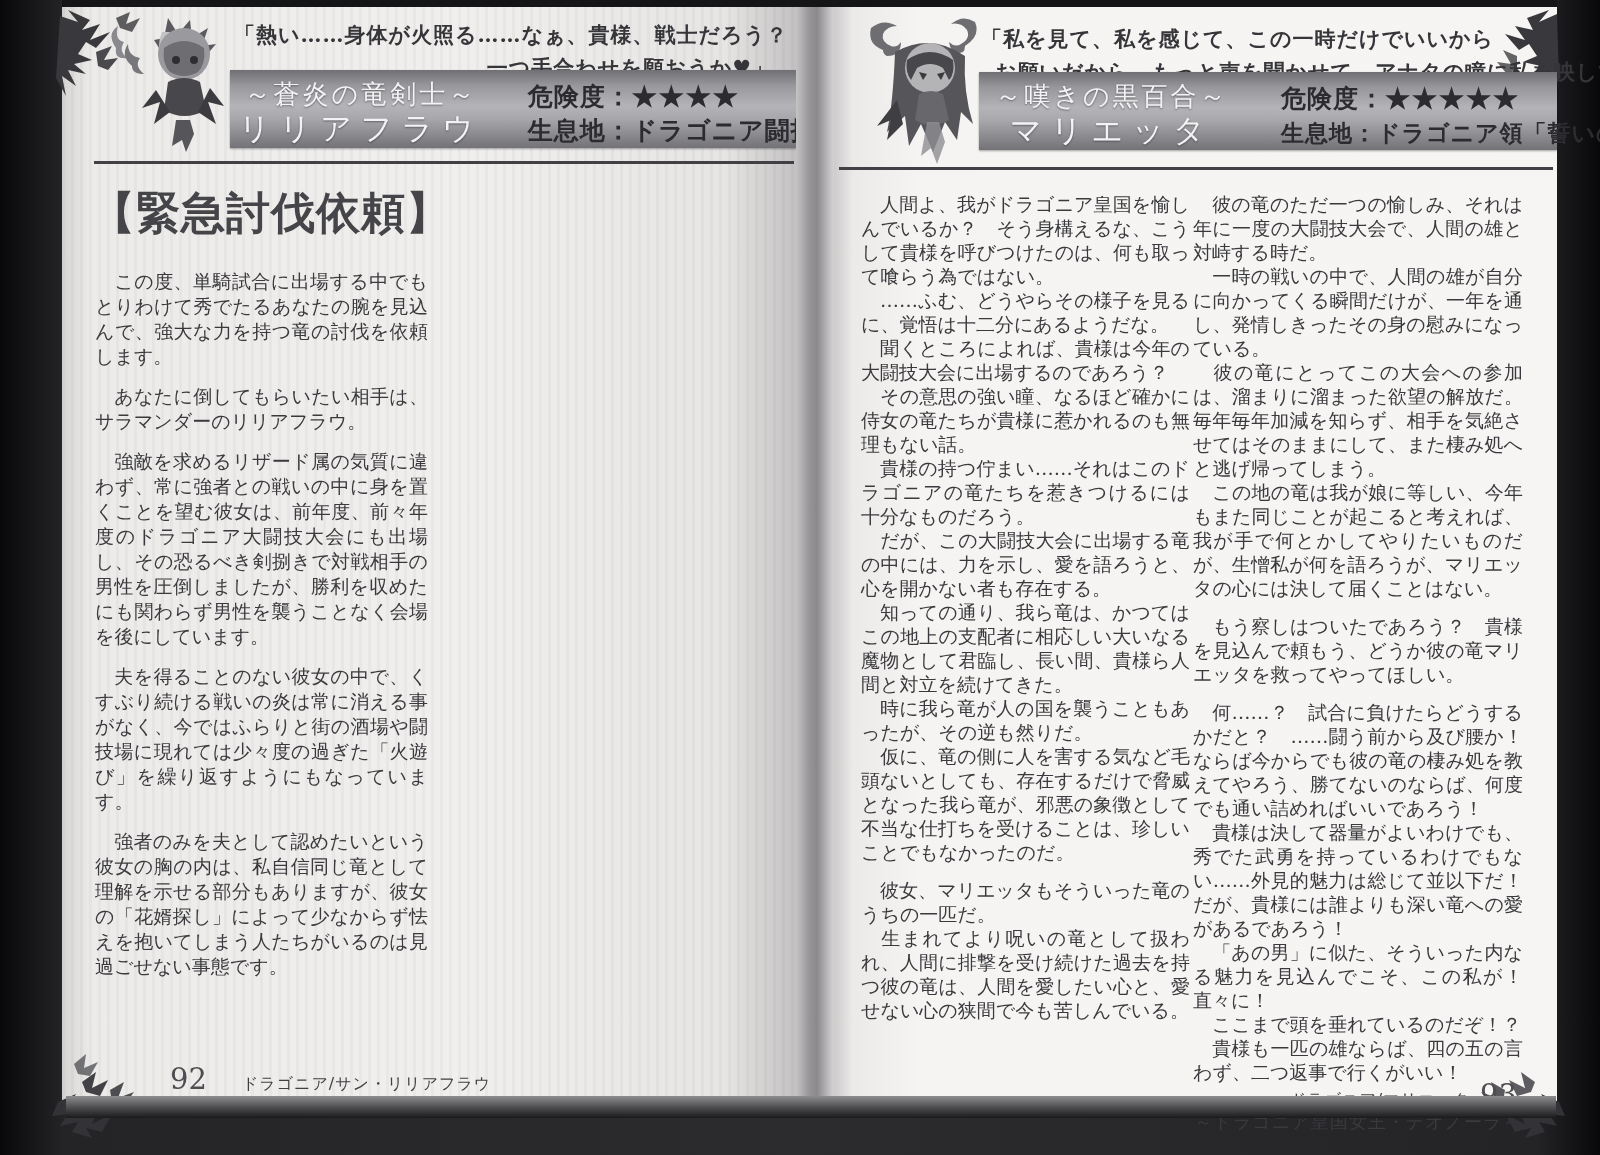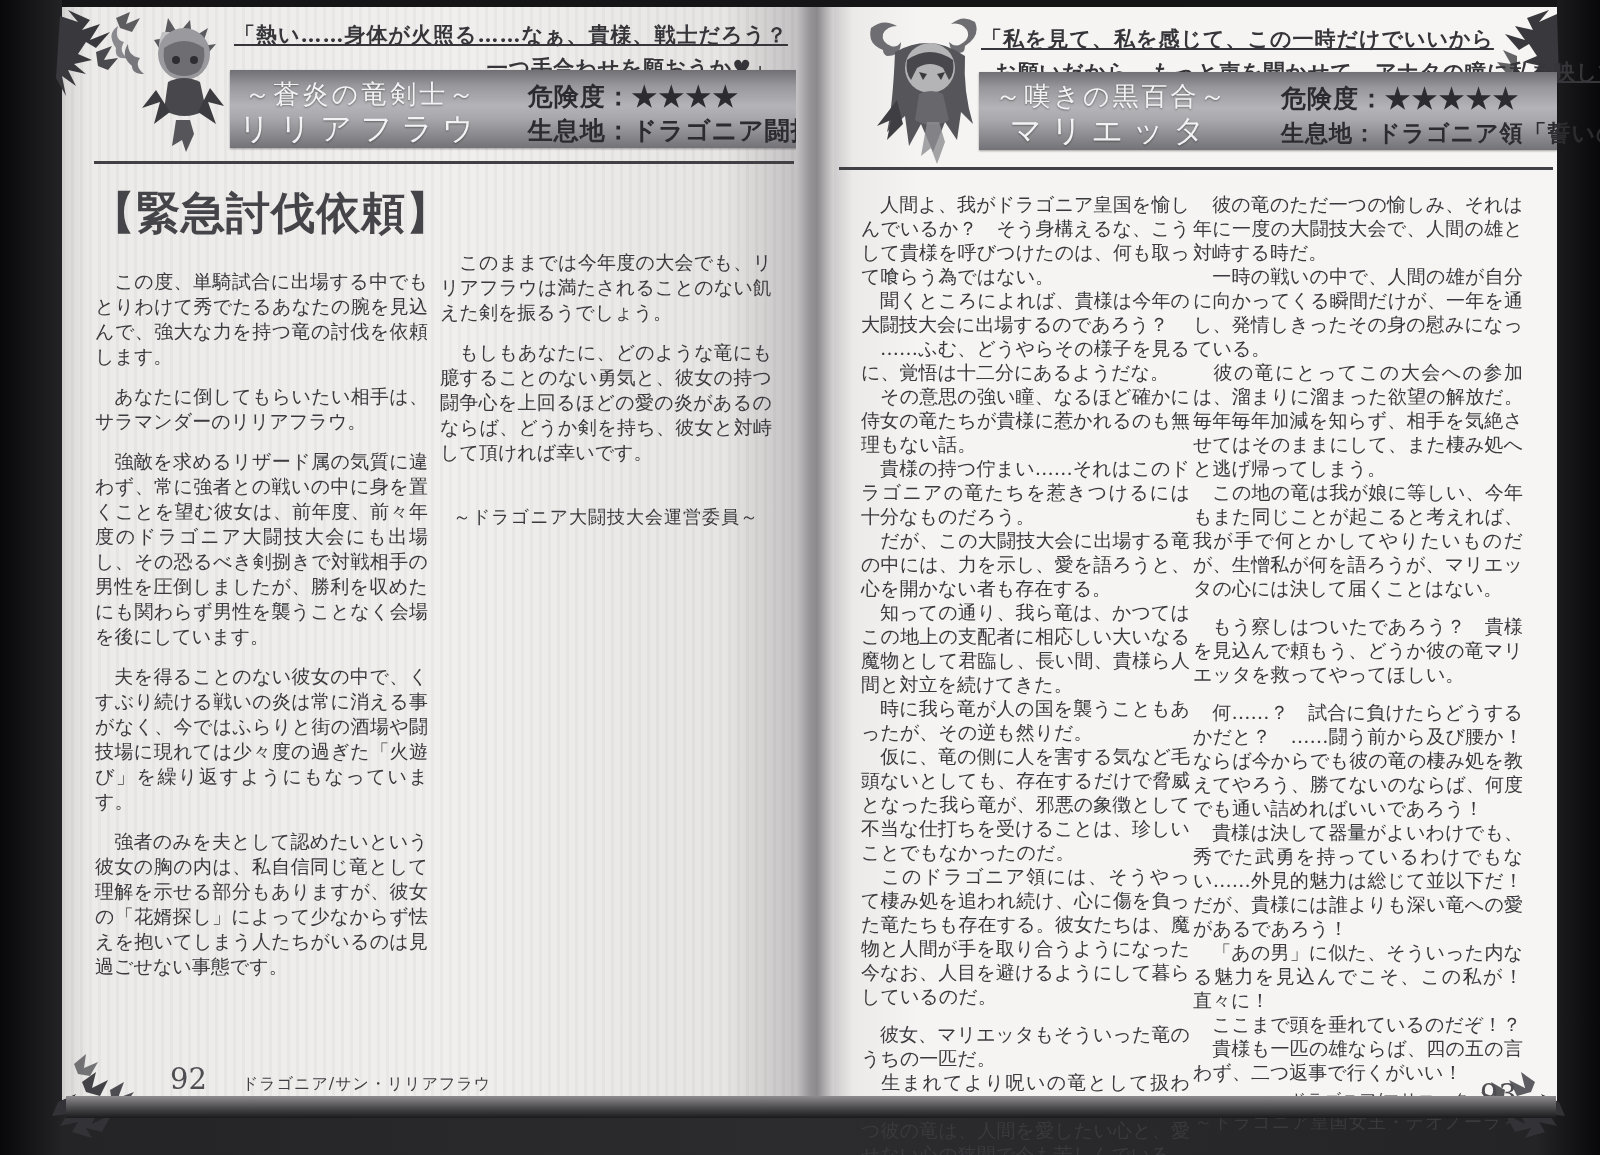--- a/index.html
+++ b/index.html
@@ -19,21 +19,21 @@
     left:831px; width:726px; height:1104px;
     background:linear-gradient(90deg,#c8c6c7 0%,#eceae8 3%,#f5f4f2 12%,#f6f5f3 100%);
   }
   #gutter { position:absolute; left:796px; top:6px; width:38px; height:1100px;
     background:linear-gradient(90deg,#c5c3c4 0%,#979598 35%,#8b898c 55%,#b5b3b4 80%,#d6d4d3 100%); }
   #bottom-edge { position:absolute; left:66px; top:1096px; width:1490px; height:22px;
     background:linear-gradient(180deg,#8e8c8f 0%,#4a494c 55%,#1a191b 100%); }
   #top-edge { position:absolute; left:62px; top:0; width:1495px; height:7px; background:#151517; }
 
   
-  .quote { position:absolute; color:#36363a; font-weight:bold; font-size:21px; line-height:33px; letter-spacing:1px;text-decoration:underline; }
+  .quote { position:absolute; color:#36363a; font-weight:bold; font-size:21px; line-height:33px; letter-spacing:1px; }
   .quote .q2 { display:block; }
   #quote-left { left:172px; top:12px; width:562px; }
   #quote-left .q2 { text-align:right; padding-right:22px; }
   #quote-right { left:150px; top:16px; width:580px; }
   #quote-right .q2 { padding-left:14px; white-space:nowrap; }
 
   .title-bar { position:absolute; height:78px; display:flex; align-items:flex-end;
     background:linear-gradient(180deg,#707074 0%,#98989c 20%,#b4b4b8 46%,#a8a8ac 62%,#737377 100%);
     box-shadow:0 1px 2px rgba(0,0,0,0.35); }
   #bar-left { left:168px; top:64px; width:569px; }
@@ -133,28 +133,20 @@
           <p class="para">　あなたに倒してもらいたい相手は、サラマンダーのリリアフラウ。</p>
           <p class="para-spacer"></p>
           <p class="para">　強敵を求めるリザード属の気質に違わず、常に強者との戦いの中に身を置くことを望む彼女は、前年度、前々年度のドラゴニア大闘技大会にも出場し、その恐るべき剣捌きで対戦相手の男性を圧倒しましたが、勝利を収めたにも関わらず男性を襲うことなく会場を後にしています。</p>
           <p class="para-spacer"></p>
           <p class="para">　夫を得ることのない彼女の中で、くすぶり続ける戦いの炎は常に消える事がなく、今ではふらりと街の酒場や闘技場に現れては少々度の過ぎた「火遊び」を繰り返すようにもなっています。</p>
           <p class="para-spacer"></p>
           <p class="para">　強者のみを夫として認めたいという彼女の胸の内は、私自信同じ竜として理解を示せる部分もありますが、彼女の「花婿探し」によって少なからず怯えを抱いてしまう人たちがいるのは見過ごせない事態です。</p>
         </div>
     </div>
 
-    <div class="col" id="lcol2">
-      <div>
-          <p class="para">　このままでは今年度の大会でも、リリアフラウは満たされることのない飢えた剣を振るうでしょう。</p>
-          <p class="para-spacer"></p>
-          <p class="para">　もしもあなたに、どのような竜にも臆することのない勇気と、彼女の持つ闘争心を上回るほどの愛の炎があるのならば、どうか剣を持ち、彼女と対峙して頂ければ幸いです。</p>
-        </div>
-      <div class="signature" id="sig-left">～ドラゴニア大闘技大会運営委員～</div>
-    </div>
 
     <svg class="ornament" style="left:-10px;top:1036px" width="110" height="96" viewBox="0 0 110 96">
       <path fill="#333337" d="M6 60 L24 52 L14 68 L34 58 L28 74 L48 64 L40 82 L60 72 L50 90 L34 86 L40 96 L20 90 L26 80 L8 84 L16 72 L0 74 Z"></path>
       <path fill="#424246" d="M30 40 L44 30 L40 46 L56 38 L48 54 L34 50 Z"></path>
       <path fill="#333337" d="M58 48 L72 40 L66 56 L82 50 L72 64 L60 60 Z" opacity="0.85"></path>
       <path fill="#424246" d="M22 22 L34 12 L32 26 L46 20 L38 34 L26 32 Z" opacity="0.7"></path>
     </svg>
 
     <div class="footer" id="footer-left">
       <span class="page-num">92</span>
@@ -195,29 +187,28 @@
       <div class="stats-block">
         <div class="stat-row"><span>危険度：</span><span class="stars">★★★★★</span></div>
         <div class="stat-row" style="font-size:23px"><span>生息地：</span><span>ドラゴニア領「誓いの湖畔」</span></div>
       </div>
     </div>
     <div class="head-rule" id="rule-right"></div>
 
     <div class="col" id="rcol1">
       <div>
           <p class="para">　人間よ、我がドラゴニア皇国を愉しんでいるか？　そう身構えるな、こうして貴様を呼びつけたのは、何も取って喰らう為ではない。</p>
+          <p class="para">　……ふむ、どうやらその様子を見るに、覚悟は十二分にあるようだな。</p>
           <p class="para">　聞くところによれば、貴様は今年の大闘技大会に出場するのであろう？</p>
-          <p class="para">　……ふむ、どうやらその様子を見るに、覚悟は十二分にあるようだな。</p>
           <p class="para">　その意思の強い瞳、なるほど確かに侍女の竜たちが貴様に惹かれるのも無理もない話。</p>
           <p class="para">　貴様の持つ佇まい……それはこのドラゴニアの竜たちを惹きつけるには十分なものだろう。</p>
           <p class="para">　だが、この大闘技大会に出場する竜の中には、力を示し、愛を語ろうと、心を開かない者も存在する。</p>
           <p class="para">　知っての通り、我ら竜は、かつてはこの地上の支配者に相応しい大いなる魔物として君臨し、長い間、貴様ら人間と対立を続けてきた。</p>
           <p class="para">　時に我ら竜が人の国を襲うこともあったが、その逆も然りだ。</p>
           <p class="para">　仮に、竜の側に人を害する気など毛頭ないとしても、存在するだけで脅威となった我ら竜が、邪悪の象徴として不当な仕打ちを受けることは、珍しいことでもなかったのだ。</p>
-          <p class="para">　このドラゴニア領には、そうやって棲み処を追われ続け、心に傷を負った竜たちも存在する。彼女たちは、魔物と人間が手を取り合うようになった今なお、人目を避けるようにして暮らしているのだ。</p>
           <p class="para-spacer"></p>
           <p class="para">　彼女、マリエッタもそういった竜のうちの一匹だ。</p>
           <p class="para">　生まれてより呪いの竜として扱われ、人間に排撃を受け続けた過去を持つ彼の竜は、人間を愛したい心と、愛せない心の狭間で今も苦しんでいる。</p>
         </div>
     </div>
 
     <div class="col" id="rcol2">
       <div>
           <p class="para">　彼の竜のただ一つの愉しみ、それは年に一度の大闘技大会で、人間の雄と対峙する時だ。</p>
           <p class="para">　一時の戦いの中で、人間の雄が自分に向かってくる瞬間だけが、一年を通し、発情しきったその身の慰みになっている。</p>

